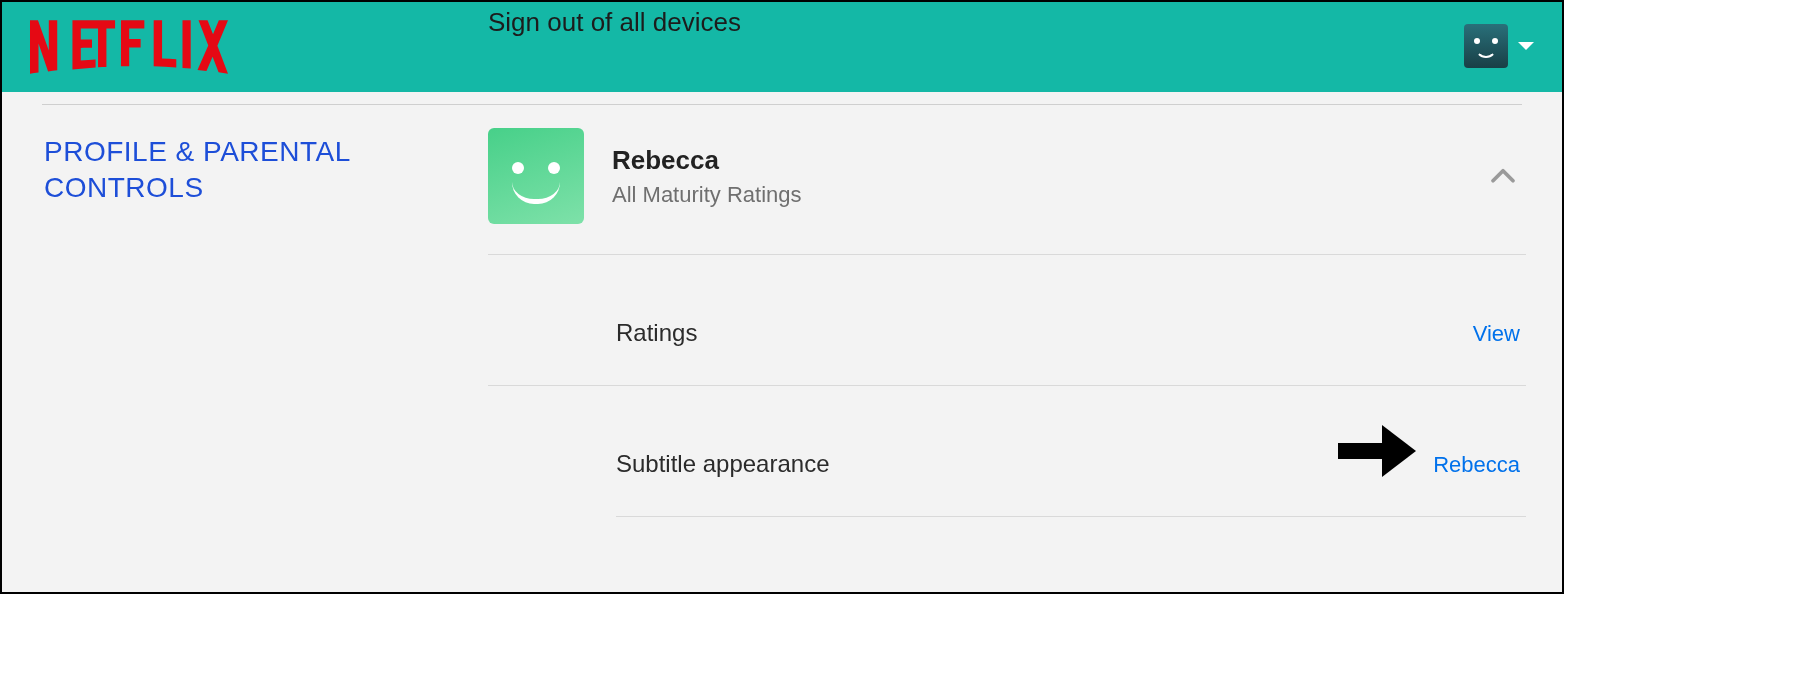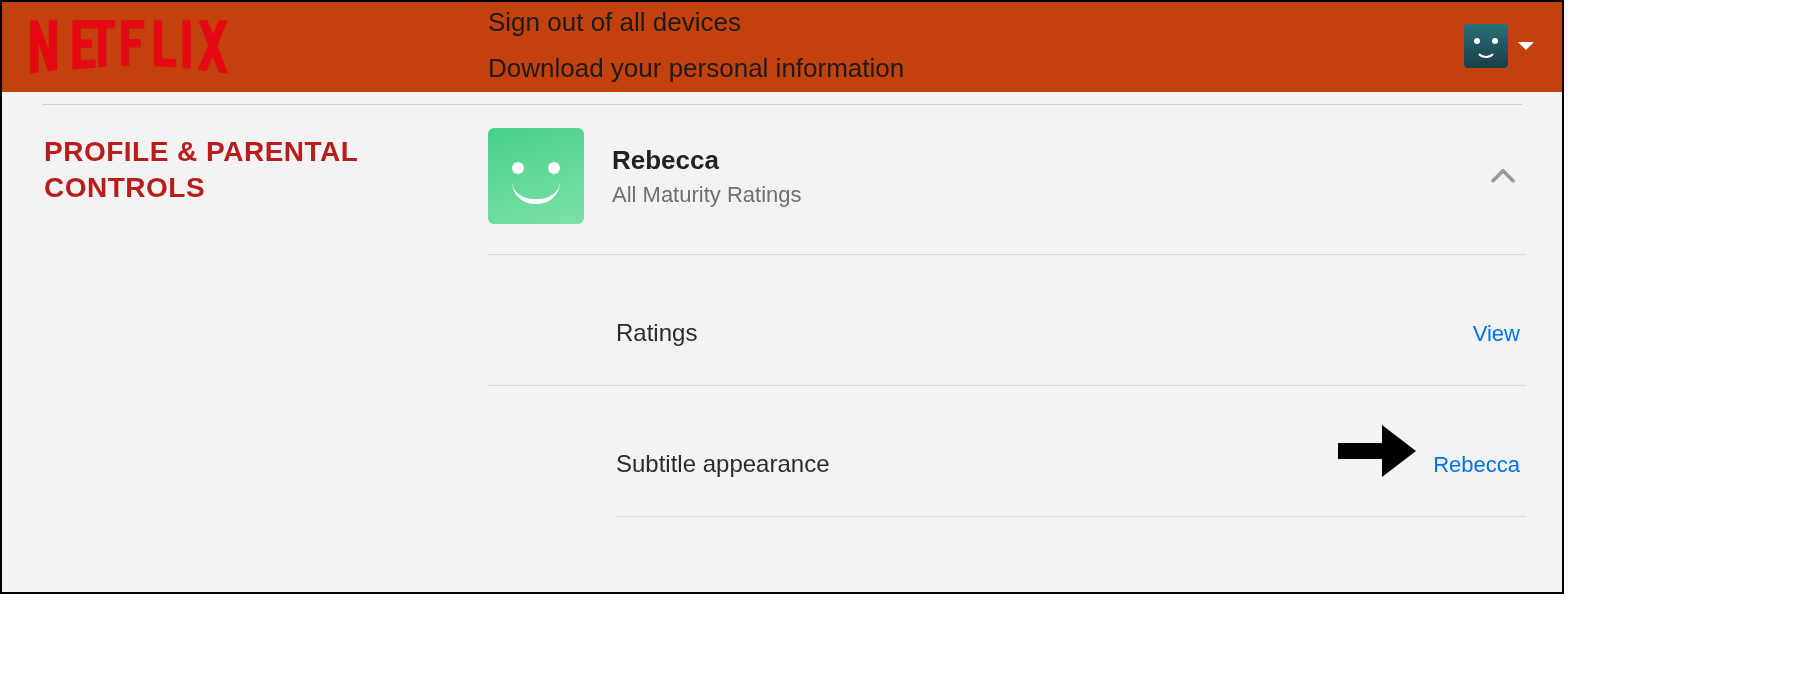--- a/index.html
+++ b/index.html
@@ -13,21 +13,21 @@
     .frame {
       width: 1564px;
       height: 594px;
       border: 2px solid #000;
       margin: 0;
       position: relative;
       background: #ffffff;
     }
     
     .header {
-      background: #c2410c;
+      background: #14b8a6;
       height: 90px;
       width: 100%;
       position: relative;
       display: flex;
       align-items: center;
     }
     .logo {
       margin-left: 28px;
       height: 54px;
       width: auto;
@@ -81,22 +81,22 @@
       position: relative;
       padding: 0 40px;
     }
     .divider-top {
       position: absolute; left: 40px; right: 40px; top: 12px;
       border-top: 1px solid #cfcfcf;
     }
     .section-title {
       position: absolute; left: 42px; top: 42px;
       font-size: 28px;
-      color: #b91c1c;
-      font-weight: 700;
+      color: #1d4ed8;
+      font-weight: 400;
       line-height: 36px;
       letter-spacing: 0.5px;
       max-width: 380px;
     }
     .profile-block {
       position: absolute;
       left: 486px; right: 36px; top: 36px;
     }
     .profile-header {
       display: flex; align-items: center; position: relative;
@@ -146,21 +146,20 @@
 
   <div class="header">
     <a class="logo" aria-label="Netflix">
       <svg viewBox="0 0 1024 276.742" xmlns="http://www.w3.org/2000/svg" fill="#e50914">
         <path d="M140.803 258.904c-15.404 2.705-31.079 3.516-47.294 5.676l-49.458-144.856v151.073c-15.404 1.621-29.457 3.783-44.051 5.945V0h41.08l56.212 157.021V0h43.511v258.904zM262.748 100.191c16.757 0 42.431-.811 57.835-.811v43.24c-19.189 0-41.619 0-57.835.811v64.322c25.405-1.621 50.809-3.785 76.482-4.596v41.617l-119.724 9.461V0h119.724v43.241h-76.482v56.95zM440.003 43.242h-44.862V242.15c-14.594 0-29.188 0-43.239.539V43.242h-44.862V0H440.003v43.242zM512.976 97.219h59.187v43.24h-59.187v98.104h-42.433V0h120.808v43.241h-78.375v53.978zM682.963 197.449c24.594.539 49.456 2.434 73.51 3.783v42.701c-38.646-2.434-77.293-4.863-116.75-5.676V0h43.24v197.449zM788.636 246.636c13.783.812 28.377 1.623 42.43 3.242V0h-42.43v246.636zM1024 0l-54.863 131.615L1024 276.742c-16.217-2.162-32.432-5.135-48.648-7.838l-31.078-79.994-31.617 73.51c-15.678-2.705-30.812-3.516-46.484-5.678l55.672-126.75L871.654 0h46.482l28.377 72.699L976.705 0H1024z"></path>
       </svg>
     </a>
 
     <div class="header-faded">
       <div class="l1">Sign out of all devices</div>
-      <div class="l2">Download your personal information</div>
     </div>
 
     <div class="header-right">
       <div class="avatar-small">
         <span class="smile2"></span>
       </div>
       <div class="caret-down"></div>
     </div>
   </div>
 

